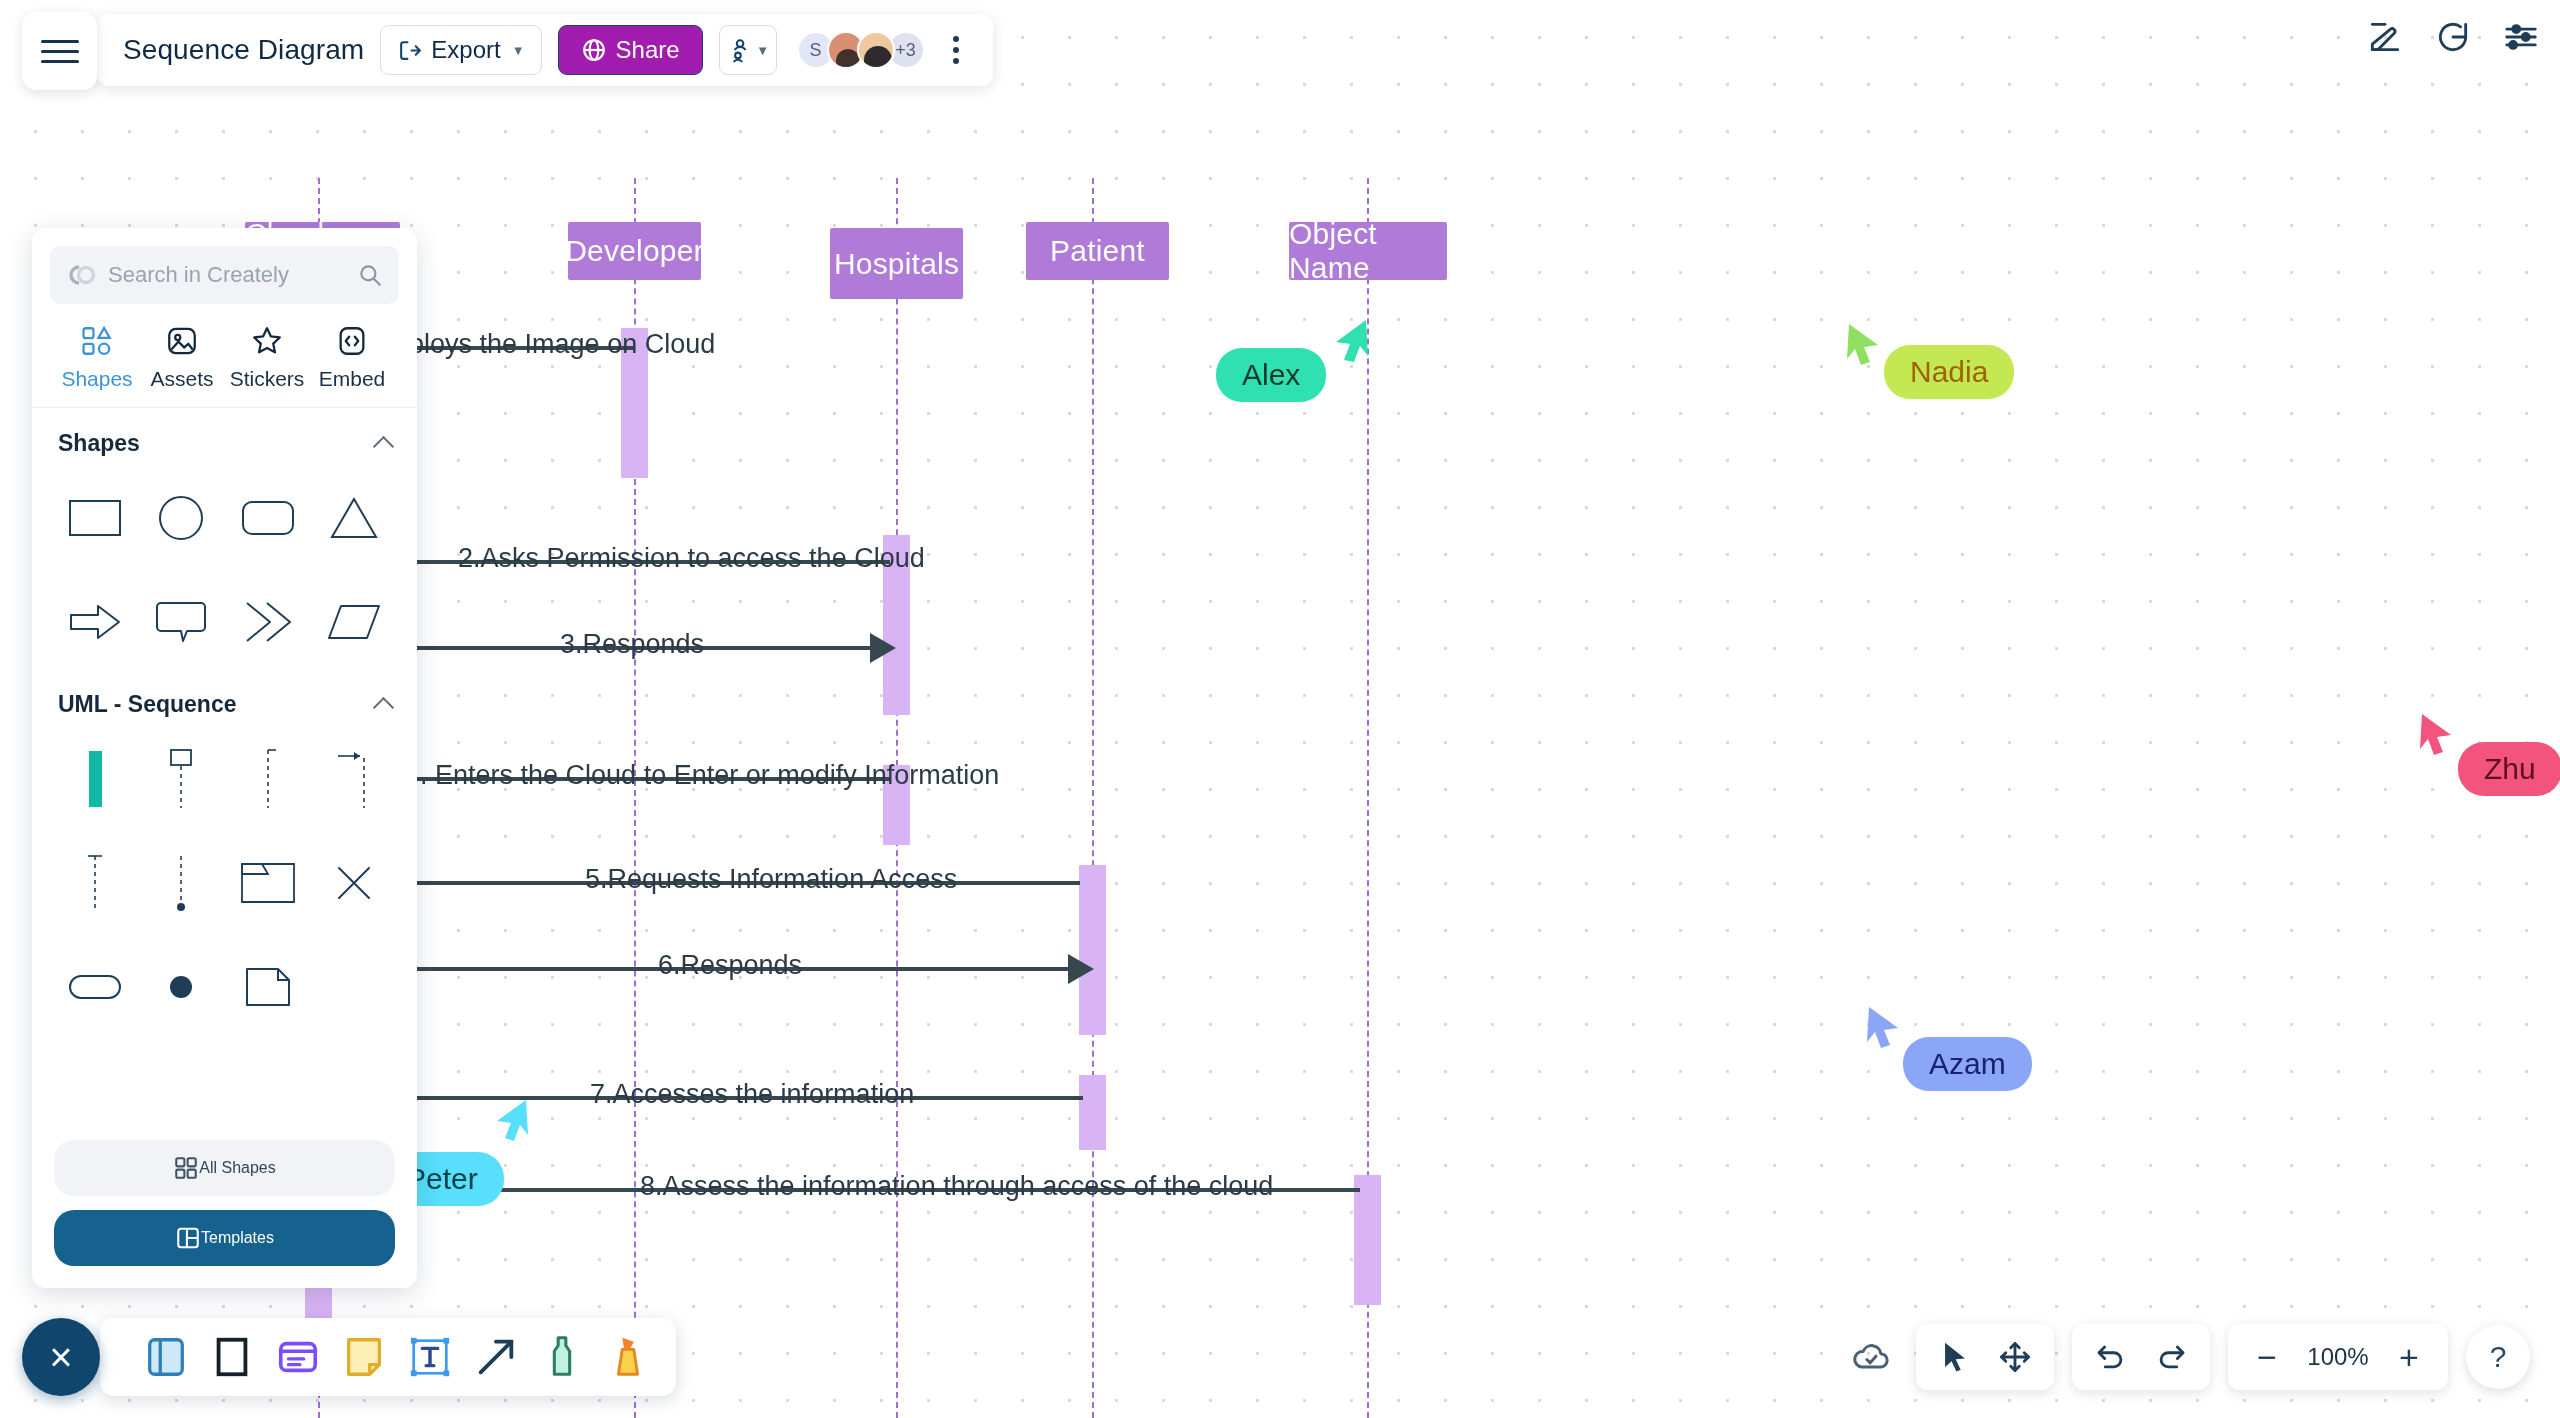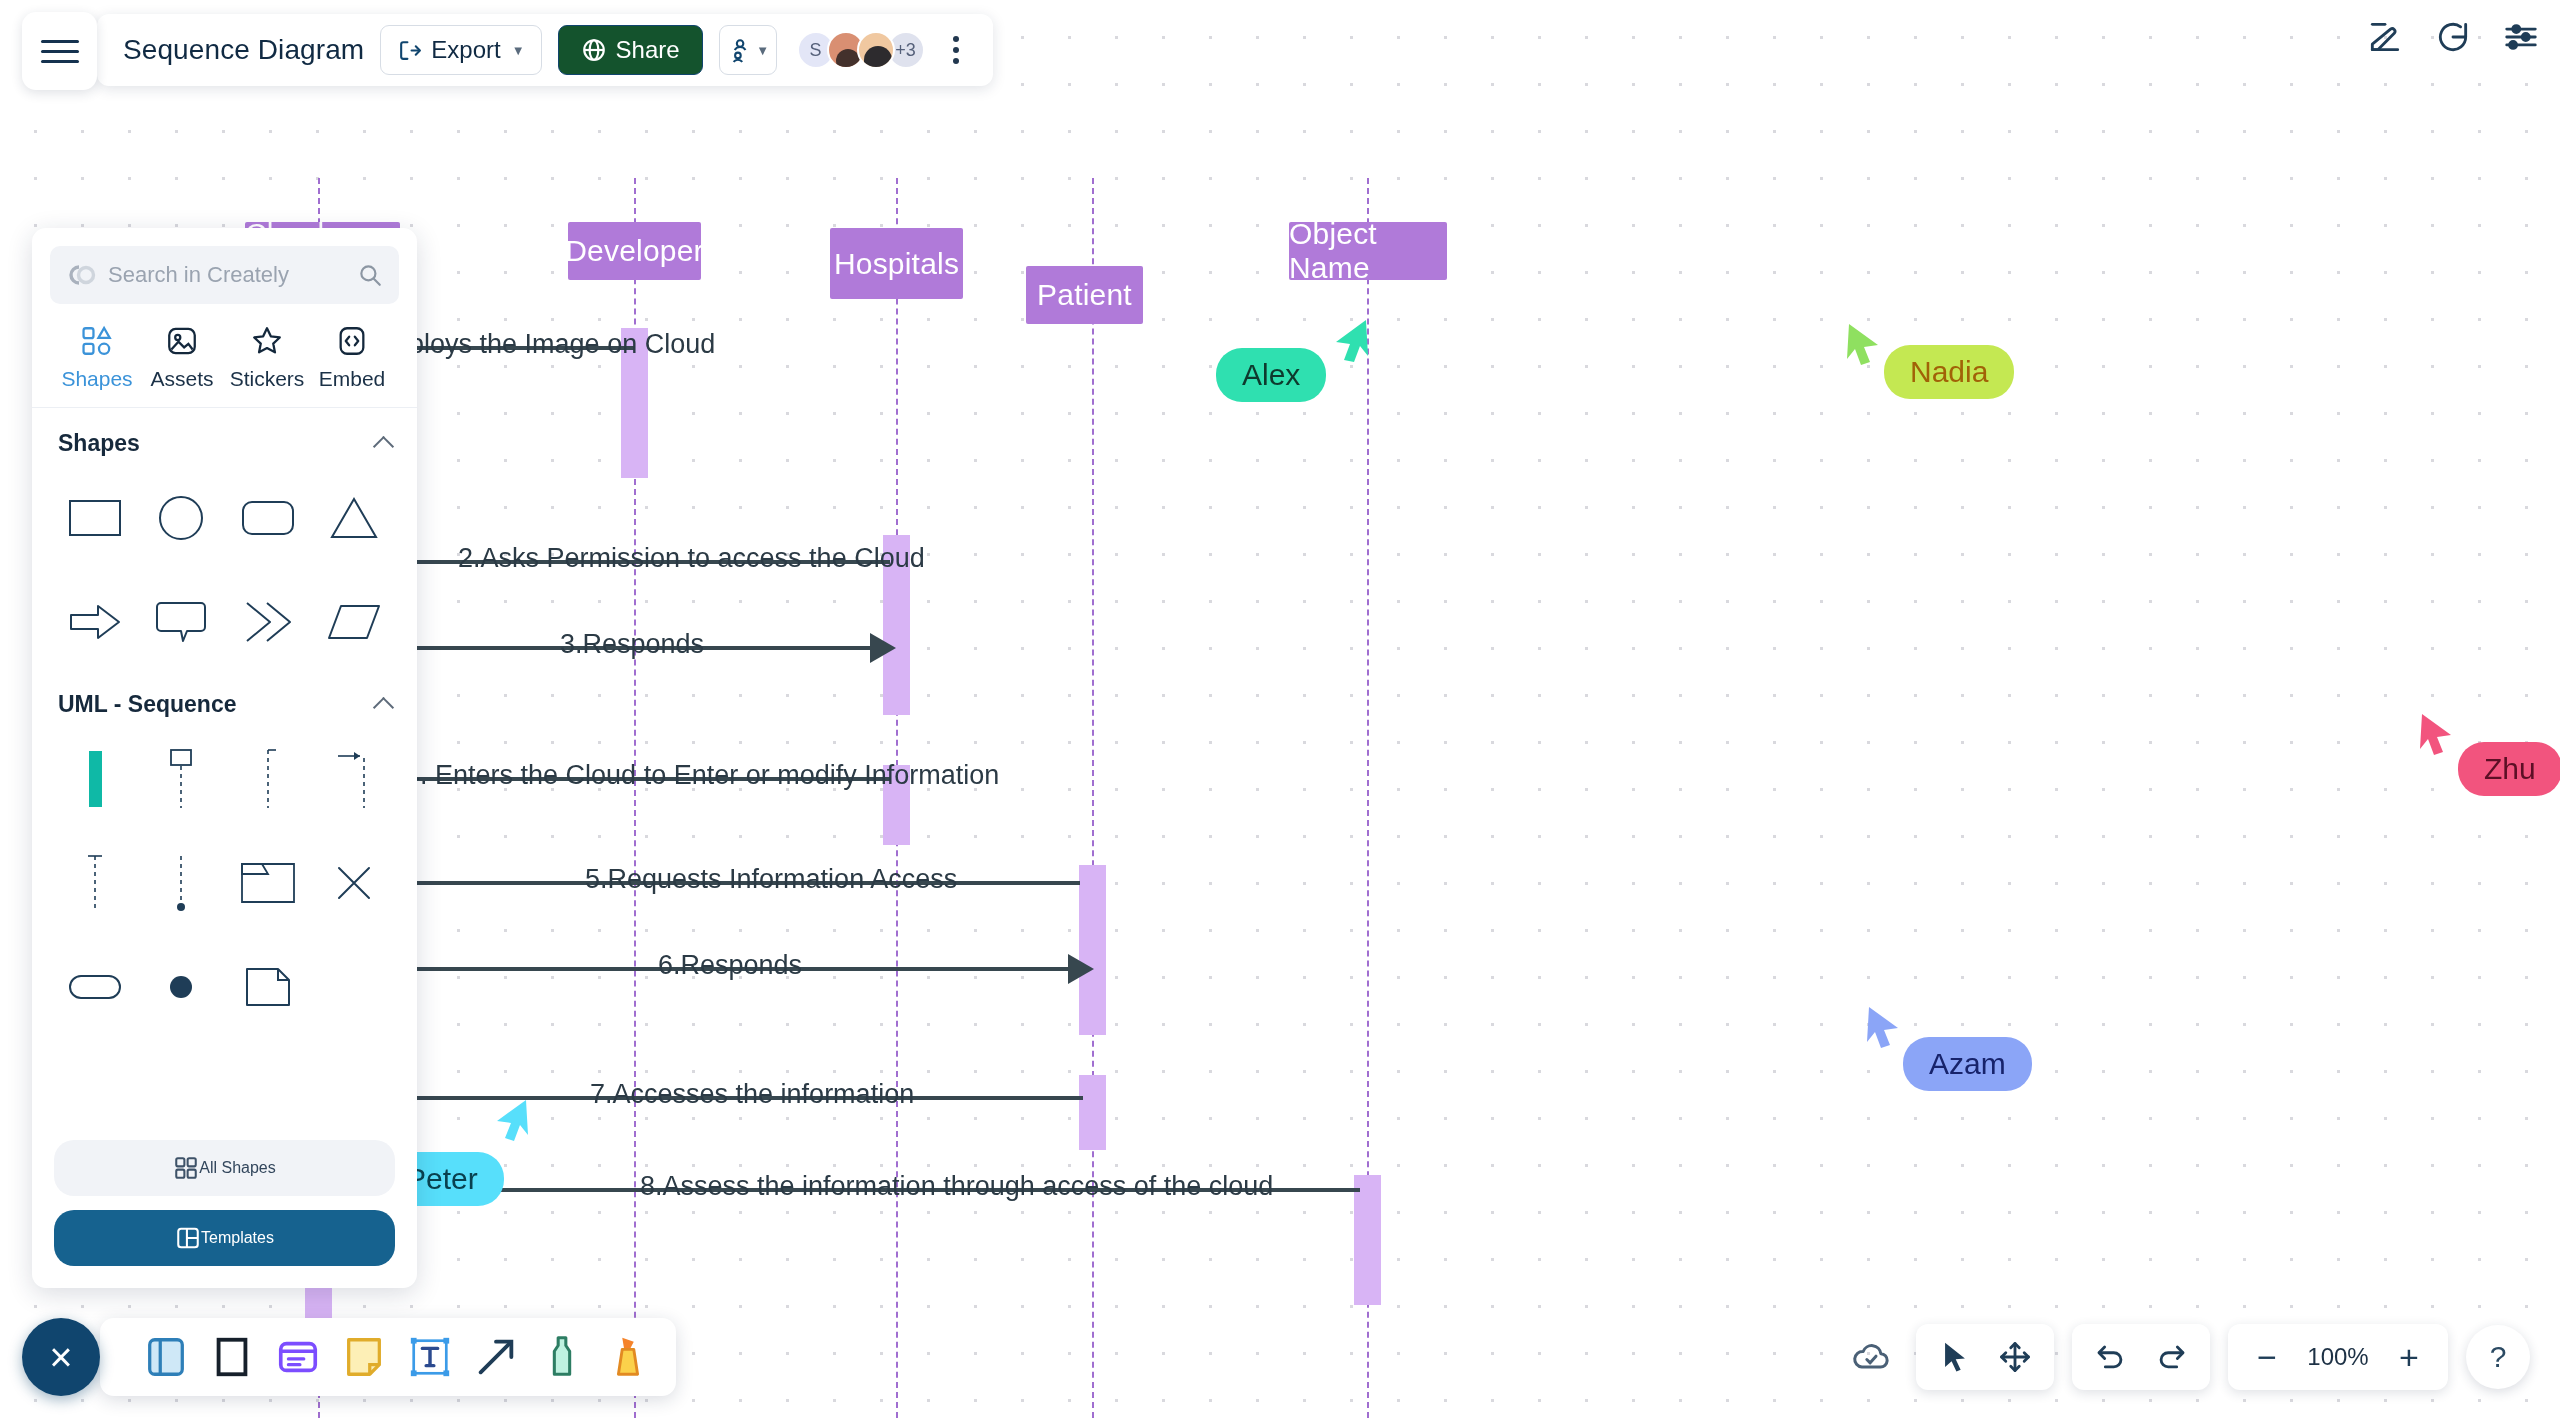--- a/index.html
+++ b/index.html
@@ -38,21 +38,21 @@
     display: flex; align-items: center; padding: 0 22px 0 26px; gap: 16px;
     z-index: 35;
   }
   #doc-title { font-size: 28px; color: #102a43; letter-spacing: .1px; white-space: nowrap; }
   .tb-btn {
     display: flex; align-items: center; gap: 9px;
     height: 50px; padding: 0 16px; border-radius: 9px;
     border: 1px solid #d7dde5; background: #fff; cursor: pointer;
     font-size: 24px; color: #102a43; white-space: nowrap;
   }
-  .tb-btn.primary { background: #14532d; border-color: #10456e; color: #fff; padding: 0 22px; }
+  .tb-btn.primary { background: #a21caf; border-color: #10456e; color: #fff; padding: 0 22px; }
   .caret { font-size: 13px; color: #5a6b7d; margin-left: 2px; }
   .tb-icon-btn {
     width: 58px; height: 50px; border-radius: 9px; border: 1px solid #d7dde5;
     background: #fff; display: flex; align-items: center; justify-content: center;
     gap: 2px; cursor: pointer;
   }
   #avatars { display: flex; align-items: center; margin-left: 4px; }
   #avatars .av {
     width: 38px; height: 38px; border-radius: 50%;
     margin-left: -8px; border: 2px solid #fff;
@@ -185,21 +185,21 @@
 
     <div class="lifeline-head" style="left:245px;top:222px;width:155px;height:58px;">
       <span>Cloud Admin</span>
     </div>
     <div class="lifeline-head" style="left:568px;top:222px;width:133px;height:58px;">
       <span>Developer</span>
     </div>
     <div class="lifeline-head" style="left:830px;top:228px;width:133px;height:71px;">
       <span>Hospitals</span>
     </div>
-    <div class="lifeline-head" style="left:1026px;top:222px;width:117px;height:58px;margin-top:44px;">
+    <div class="lifeline-head" style="left:1026px;top:222px;width:143px;height:58px;">
       <span>Patient</span>
     </div>
     <div class="lifeline-head" style="left:1289px;top:222px;width:158px;height:58px;">
       <span>Object Name</span>
     </div>
 
     <div class="activation" style="left:621px;top:328px;width:27px;height:150px;"></div>
     <div class="activation" style="left:305px;top:540px;width:27px;height:175px;"></div>
     <div class="activation" style="left:883px;top:535px;width:27px;height:180px;"></div>
     <div class="activation" style="left:883px;top:765px;width:27px;height:80px;"></div>

